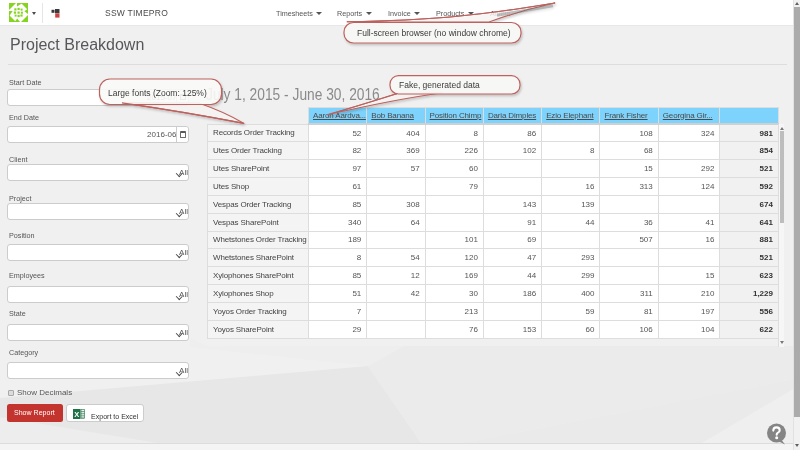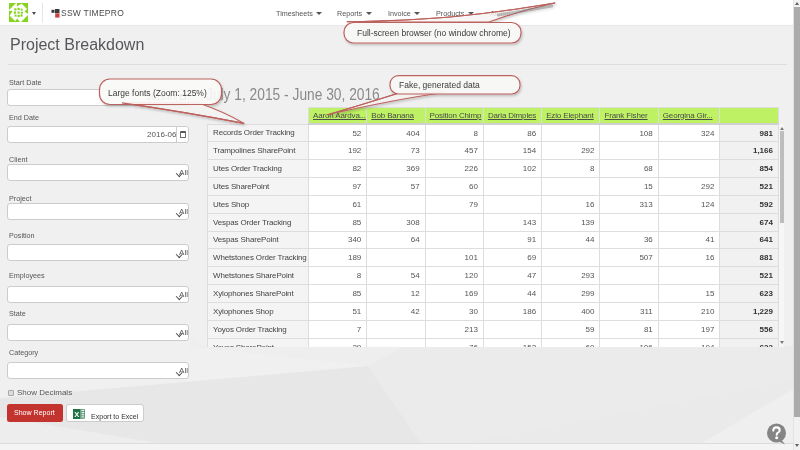--- a/index.html
+++ b/index.html
@@ -3,21 +3,21 @@
 <meta charset="utf-8">
 <style>
 * { margin:0; padding:0; box-sizing:border-box; }
 html,body { width:800px; height:450px; overflow:hidden; }
 body { font-family:"Liberation Sans", sans-serif; background:#f0f0f0; position:relative; }
 .abs { position:absolute; }
 
 
 #nav { position:absolute; left:0; top:0; width:800px; height:26px; background:#fff; border-bottom:1px solid #e7e7e7; z-index:4; }
 #nav .sep { position:absolute; left:42px; top:3px; width:1px; height:20px; background:#e5e5e5; }
-#brand { position:absolute; left:61px; top:8px; font-size:8.5px; color:#4a4a4a; letter-spacing:0.25px; }
+#brand { position:absolute; left:61px; top:8px; font-size:8.5px; color:#4a4a4a; letter-spacing:0.25px;padding-left:44px; }
 .navitem { position:absolute; top:9px; font-size:8px; color:#555; transform:scaleX(0.9); transform-origin:0 0; }
 .caret { position:absolute; top:12px; width:0; height:0; border-left:3px solid transparent; border-right:3px solid transparent; border-top:3.5px solid #555; }
 .lcaret { position:absolute; left:32px; top:12px; width:0; height:0; border-left:2.8px solid transparent; border-right:2.8px solid transparent; border-top:3.2px solid #4a4a4a; }
 
 
 #h1 { position:absolute; left:10px; top:35.5px; font-size:16px; color:#57565a; z-index:2; }
 #hr { position:absolute; left:8px; top:64px; width:779px; height:1px; background:#ddd; z-index:2; }
 
 
 .lbl { position:absolute; left:9px; font-size:8px; color:#555; z-index:5; transform:scaleX(0.9); transform-origin:0 0; }
@@ -36,21 +36,21 @@
 #btnexp span { position:absolute; left:24px; top:3.5px; font-size:8px; white-space:nowrap; transform:scaleX(0.88); transform-origin:0 0; }
 #btnexp svg { position:absolute; left:6px; top:2.5px; }
 
 
 #title { position:absolute; left:206px; top:85px; font-size:17px; color:#8a8a8a; transform:scaleX(0.81); transform-origin:0 0; white-space:nowrap; z-index:2; }
 
 
 #tablewrap { position:absolute; left:207px; top:107px; width:577px; height:239.5px; overflow:hidden; z-index:3; }
 table { border-collapse:collapse; table-layout:fixed; width:571px; }
 td, th { font-size:8px; height:17.85px; padding:0; border:1px solid #ddd; overflow:hidden; white-space:nowrap; }
-th { height:16.5px; border-top:1px solid #ddd; border-bottom:2px solid #d0d0d0; background:#bef264; font-weight:normal; text-align:left; vertical-align:top; padding-top:2.5px; }
+th { height:16.5px; border-top:1px solid #ddd; border-bottom:2px solid #d0d0d0; background:#7dd3fc; font-weight:normal; text-align:left; vertical-align:top; padding-top:2.5px; }
 th.corner { background:transparent; border:none; border-bottom:1px solid #ddd; }
 th a { color:#4a4a4a; text-decoration:underline; padding-left:4px; letter-spacing:-0.15px; }
 td.rl { background:#f4f4f4; color:#444; padding-left:5px; letter-spacing:-0.15px; }
 td.num { background:#fff; color:#555; text-align:right; padding-right:5px; }
 td.tot { background:#f1f1f1; color:#333; font-weight:bold; text-align:right; padding-right:5px; }
 
 
 #tsb { position:absolute; left:571px; top:17px; width:6px; height:222.5px; background:#f6f6f6; border-left:1px solid #ddd; }
 #tsb .thumb { position:absolute; left:0.5px; top:7px; width:5px; height:92px; background:#bdbdbd; }
 .sbarrow { position:absolute; left:0.5px; width:0; height:0; }
@@ -191,31 +191,20 @@
           <td class="num">52</td>
           <td class="num">404</td>
           <td class="num">8</td>
           <td class="num">86</td>
           <td class="num"></td>
           <td class="num">108</td>
           <td class="num">324</td>
           <td class="tot">981</td>
         </tr>
     <tr>
-          <td class="rl">Trampolines SharePoint</td>
-          <td class="num">192</td>
-          <td class="num">73</td>
-          <td class="num">457</td>
-          <td class="num">154</td>
-          <td class="num">292</td>
-          <td class="num"></td>
-          <td class="num"></td>
-          <td class="tot">1,166</td>
-        </tr>
-    <tr>
           <td class="rl">Utes Order Tracking</td>
           <td class="num">82</td>
           <td class="num">369</td>
           <td class="num">226</td>
           <td class="num">102</td>
           <td class="num">8</td>
           <td class="num">68</td>
           <td class="num"></td>
           <td class="tot">854</td>
         </tr>

